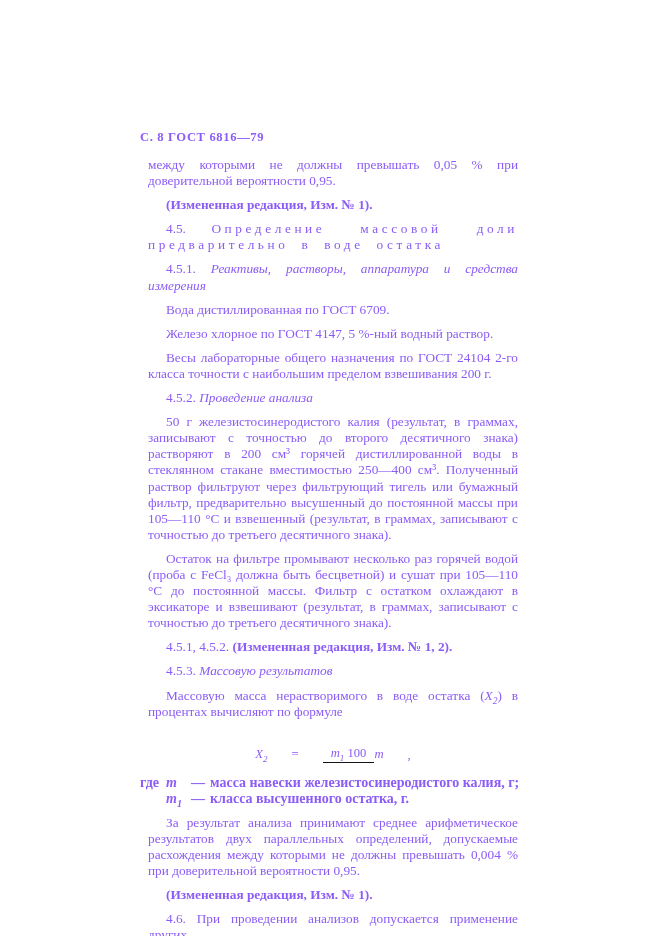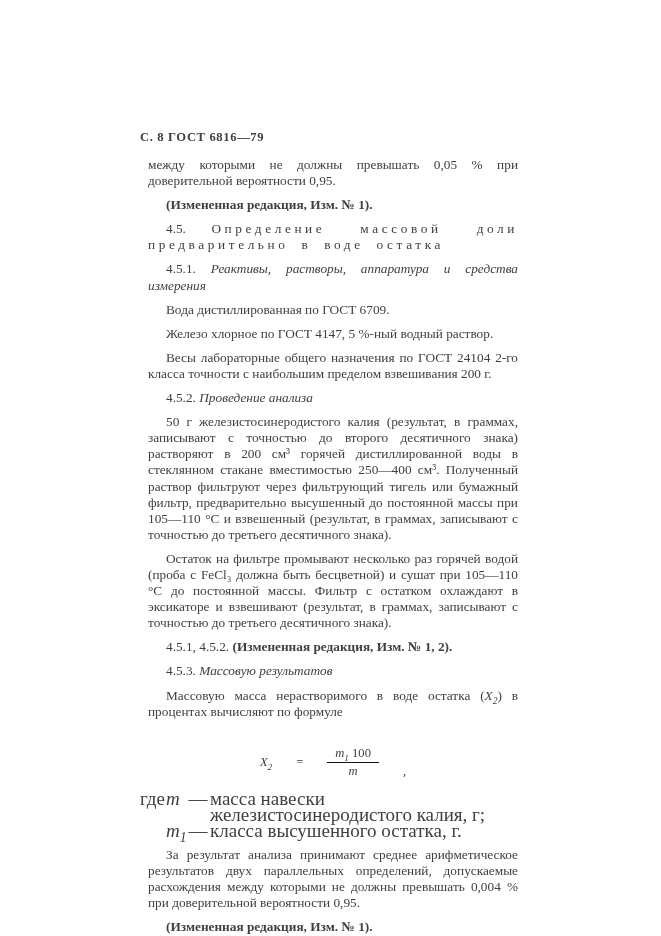--- a/index.html
+++ b/index.html
@@ -6,21 +6,21 @@
     margin: 0;
     padding: 0;
     background: #ffffff;
   }
   .page {
     position: relative;
     width: 564px;
     height: 936px;
     background: #ffffff;
     font-family: "Liberation Serif", "DejaVu Serif", serif;
-    color: #404040;
+    color: #8b5cf6;
     overflow: hidden;
   }
   .content {
     position: absolute;
     left: 140px;
     top: 130px;
     width: 386px;
   }
   .running-header {
     font-weight: bold;
@@ -53,32 +53,31 @@
     display: flex;
     justify-content: center;
     align-items: center;
     font-size: 12.6px;
     margin: 26px 0 12px 0;
     gap: 24px;
   }
   .f-var { font-style: italic; }
   .frac {
     display: inline-flex;
-    flex-direction: column;
     align-items: center;
     text-align: center;
   }
   .frac .num {
     border-bottom: 1px solid #141414;
     padding: 0 8px 1px 8px;
   }
   .frac .den { padding-top: 1px; }
   .f-comma { align-self: flex-end; }
   
-  .where { font-size: 19px; line-height: 16.1px; }
+  .where { font-size: 14px; line-height: 16.1px; font-weight: bold; }
   .where-row { display: flex; }
   .w-label { width: 26px; flex: 0 0 auto; }
   .w-var { width: 20px; flex: 0 0 auto; font-style: italic; }
   .w-dash { width: 24px; flex: 0 0 auto; text-align: center; }
   .w-desc { flex: 1; }
 </style>
 </head>
 <body>
 
 <div class="page">

